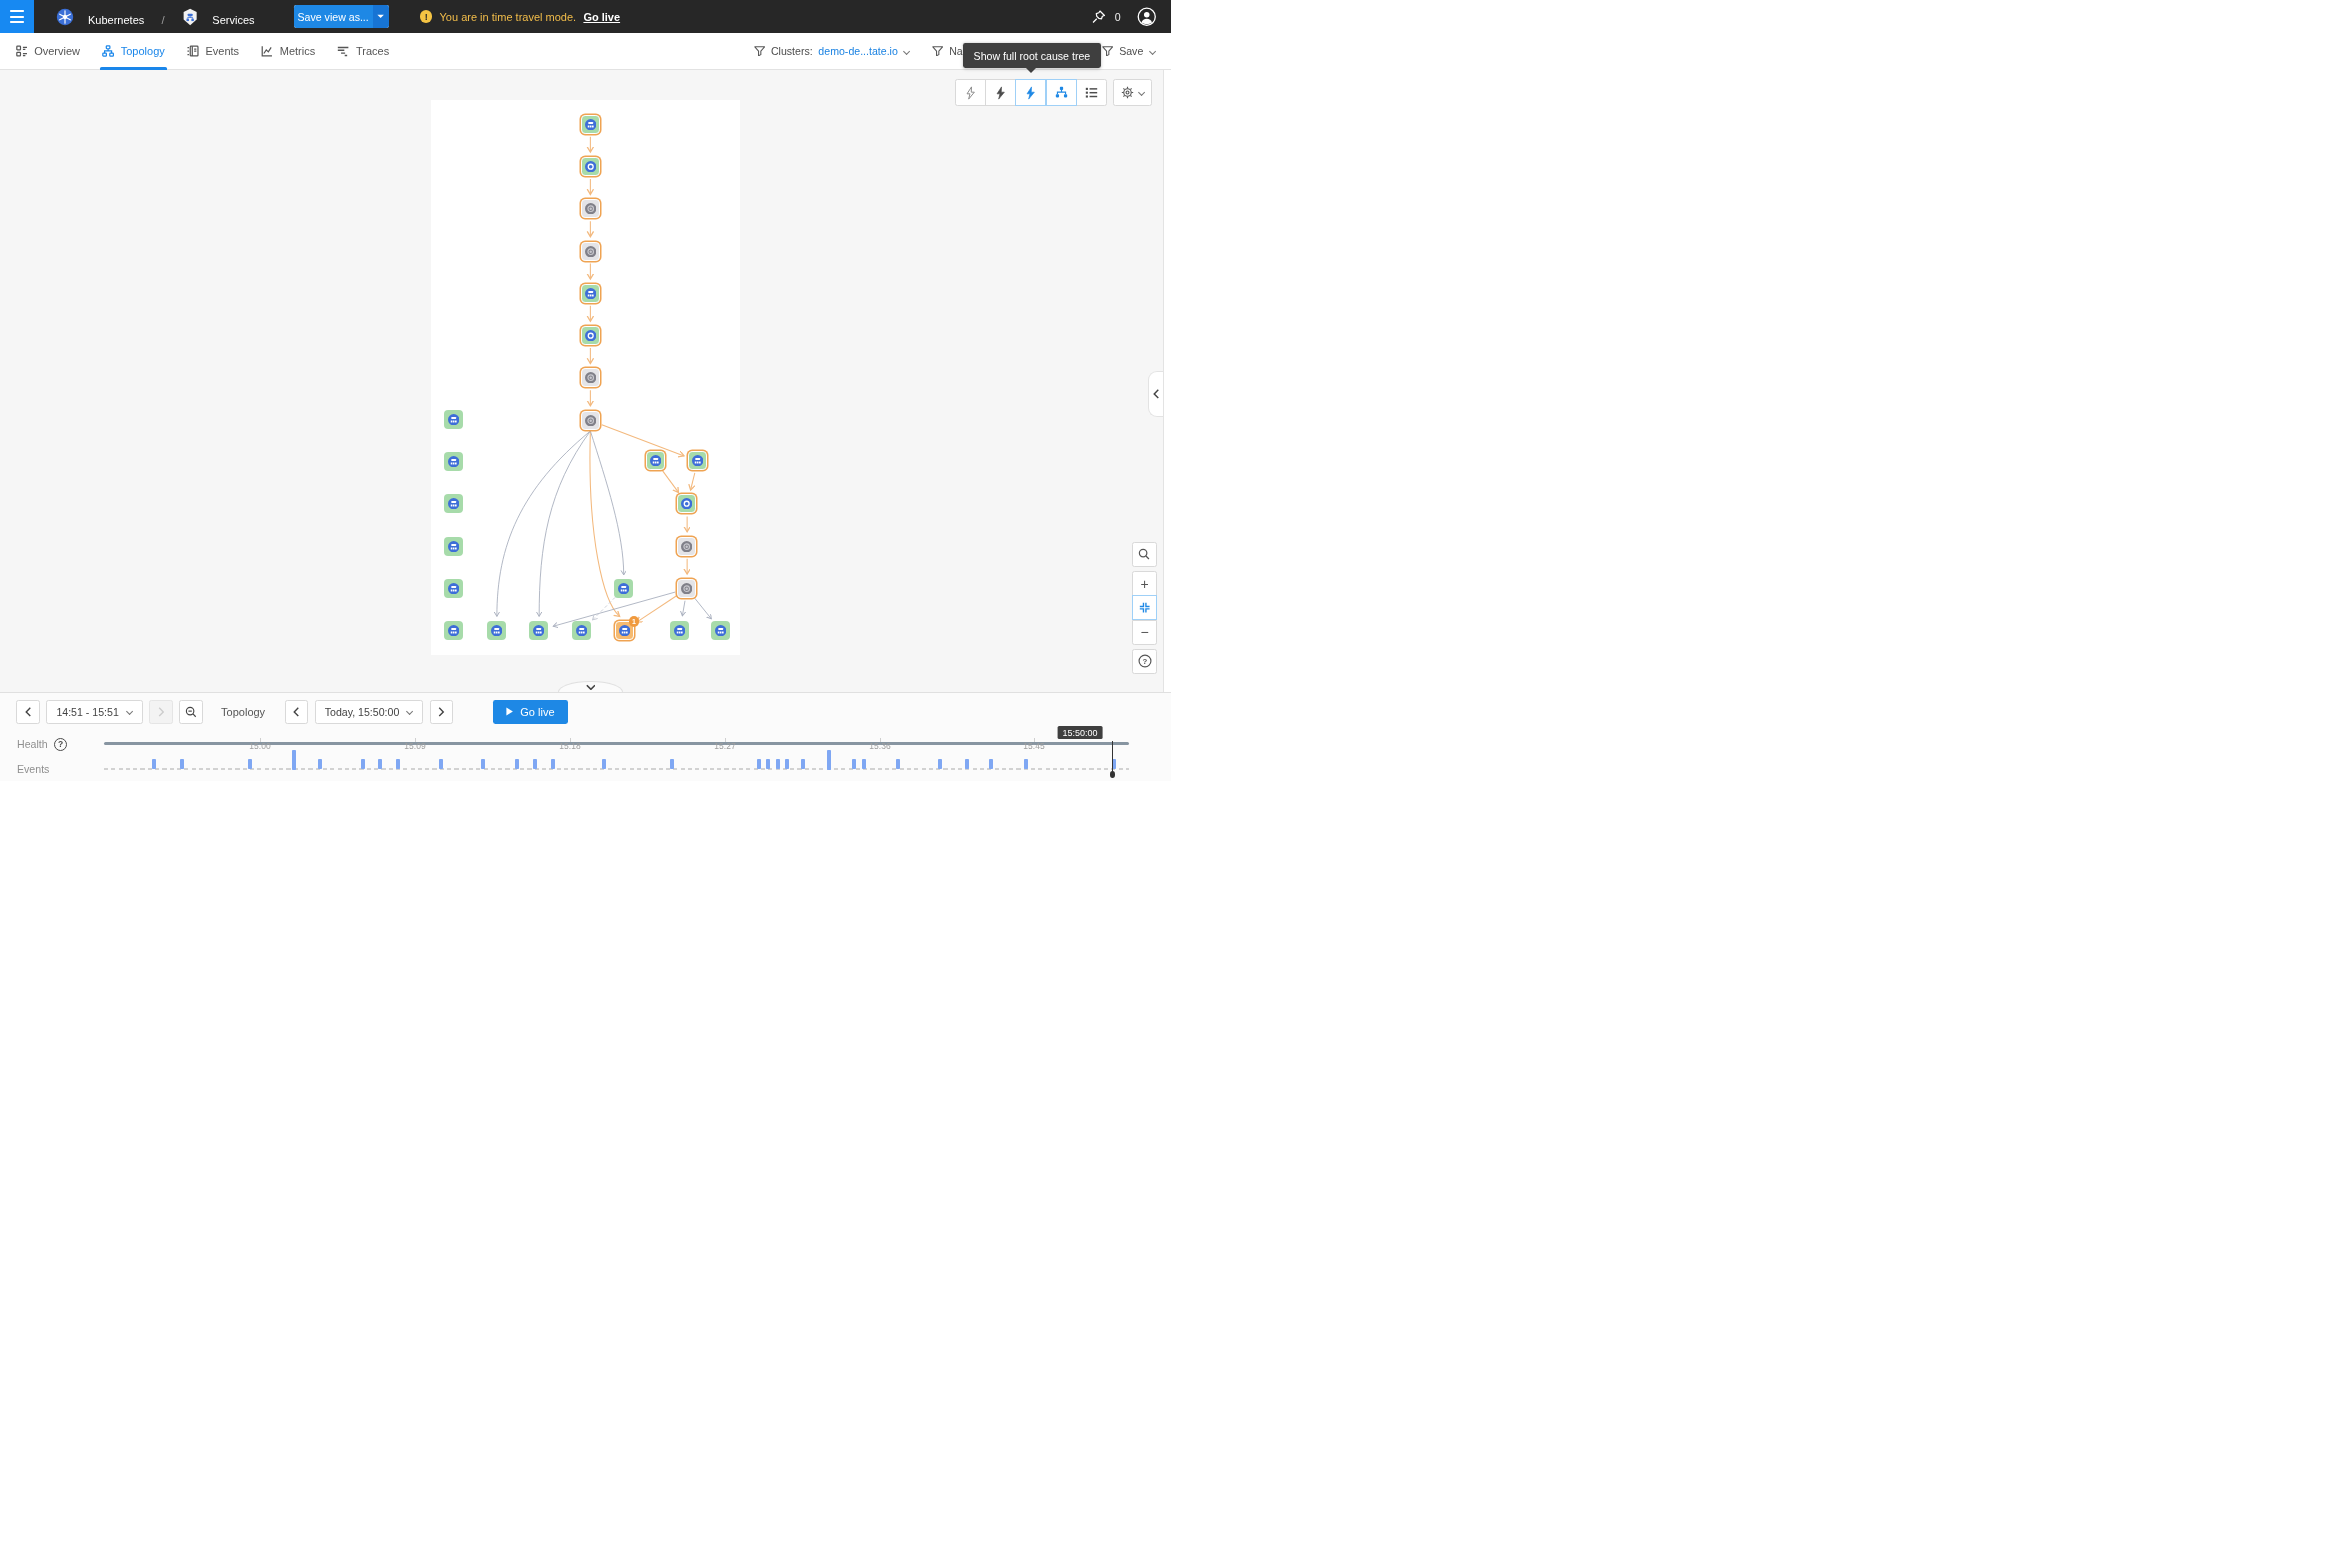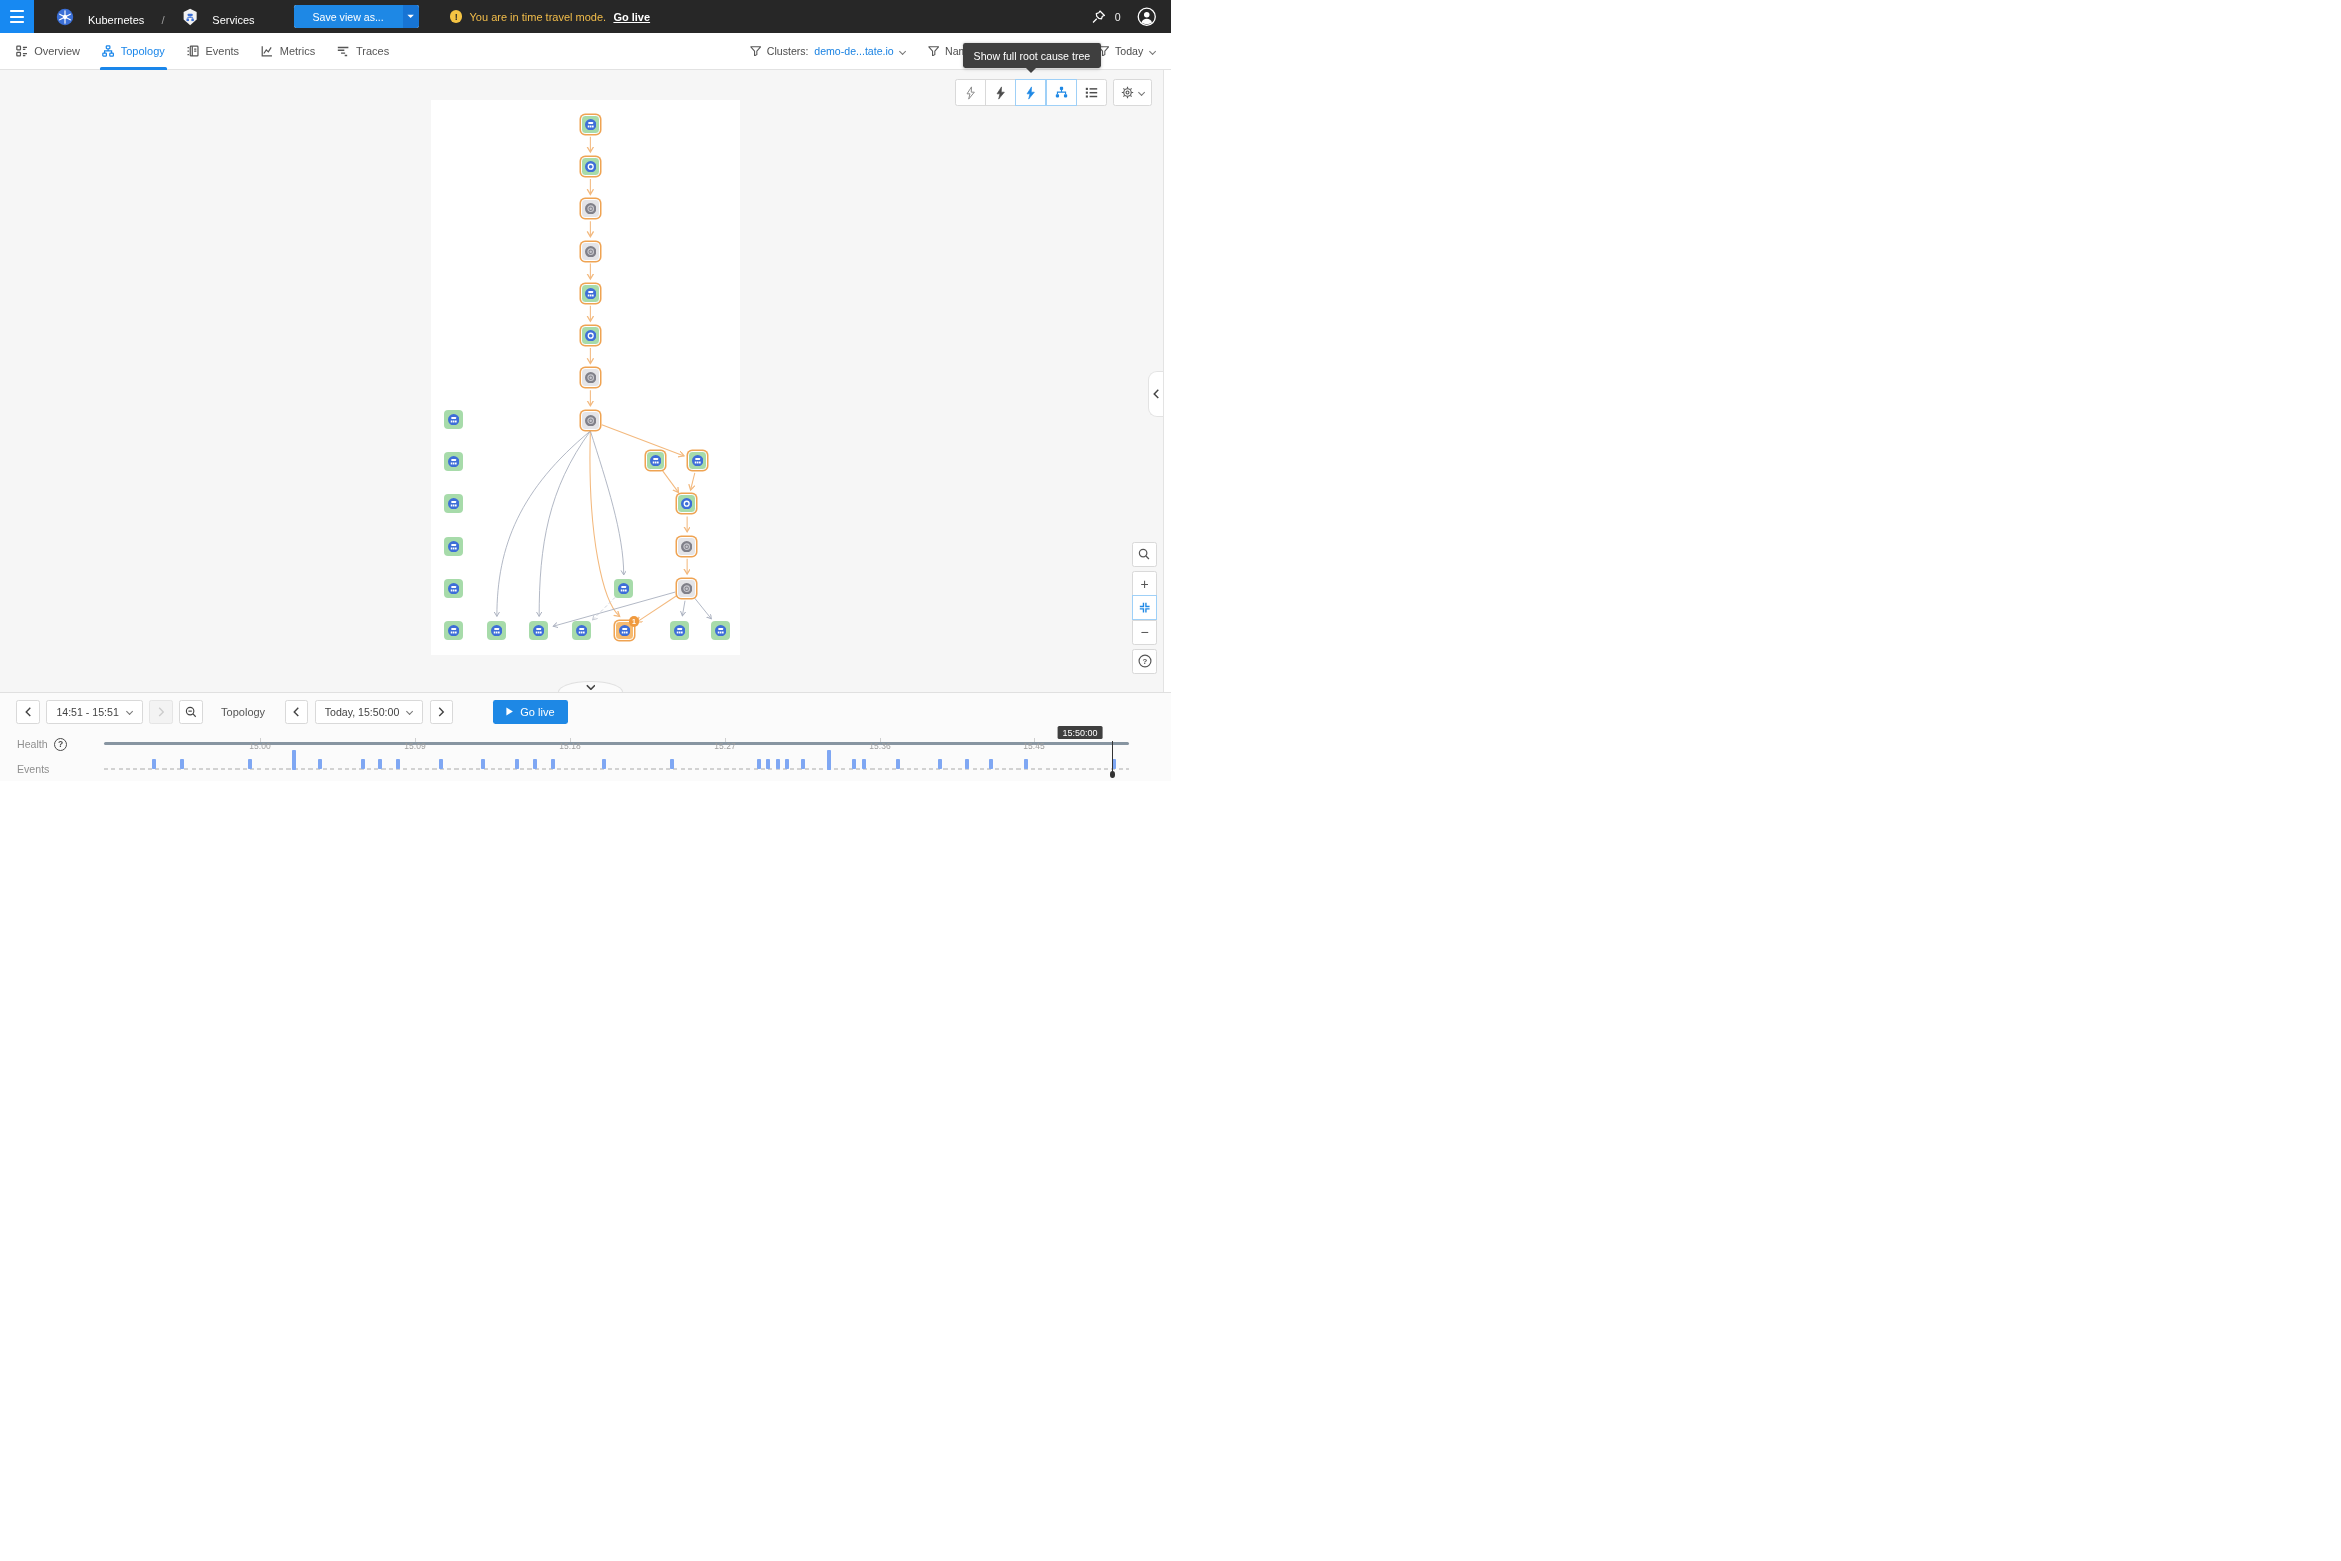--- a/index.html
+++ b/index.html
@@ -9,21 +9,21 @@
 
   
   .topbar { display:flex; align-items:center; height:33px; background:#272727; color:#fff; }
   .menu-tile { width:34px; height:33px; background:#1789f2; border:none; display:flex;
     flex-direction:column; justify-content:center; align-items:center; gap:3.3px; cursor:pointer; }
   .menu-tile i { display:block; width:14.6px; height:2px; background:#fff; border-radius:0.8px; }
   .crumb { display:flex; align-items:flex-end; margin-left:22px; gap:14px; font-size:11px; }
   .crumb .sep { color:#9a9a9a; margin:0 3.3px; font-size:11.4px; }
   .save-btn { display:flex; margin-left:39px; height:23.6px; border:none; padding:0; border-radius:2.4px;
     overflow:hidden; cursor:pointer; font-family:inherit; }
-  .save-main { background:#1e88e5; color:#fff; font-size:10.6px; padding:0 19px; display:flex; align-items:center; }
+  .save-main { background:#1e88e5; color:#fff; font-size:10.6px; padding:0 4px; display:flex; align-items:center; }
   .save-caret { background:#1774d4; width:16.3px; display:flex; align-items:center; justify-content:center; color:#fff; }
   .warn { display:flex; align-items:center; margin-left:31px; gap:7.3px; color:#f2bd4a; font-size:11px; }
   .warn-badge { width:12.2px; height:12.2px; border-radius:50%; background:#f4c343; color:#272727;
     font-weight:bold; font-size:9px; display:flex; align-items:center; justify-content:center; }
   .warn a { color:#fff; font-weight:bold; text-decoration:underline; cursor:pointer; }
   .top-right { margin-left:auto; display:flex; align-items:center; gap:8.1px; padding-right:14.6px; }
   .pin-count { font-size:10.6px; color:#eee; margin-right:8.1px; }
 
   
   .tabsbar { height:37px; background:#fff; border-bottom:0.8px solid #e2e2e2; display:flex;
@@ -244,21 +244,21 @@
           <path d="M1 1h12l-4.6 5.2v4.4L5.6 12V6.2z"></path>
         </svg>
         <span>Namespaces:</span>
         <span class="val">sock-shop</span>
         <span class="chev"></span>
       </div>
       <div class="filter">
         <svg width="11.4" height="10.6" viewBox="0 0 14 13" fill="none" stroke="#555" stroke-width="1.3" stroke-linejoin="round">
           <path d="M1 1h12l-4.6 5.2v4.4L5.6 12V6.2z"></path>
         </svg>
-        <span>Today</span>
+        <span>Save</span>
         <span class="chev"></span>
       </div>
     </div>
   </nav>
 
   <div class="tooltip">Show full root cause tree</div>
 
   <main class="content">
     <div class="canvas"></div>
     <svg id="edges" width="1171" height="622" viewBox="0 0 1440 765">

